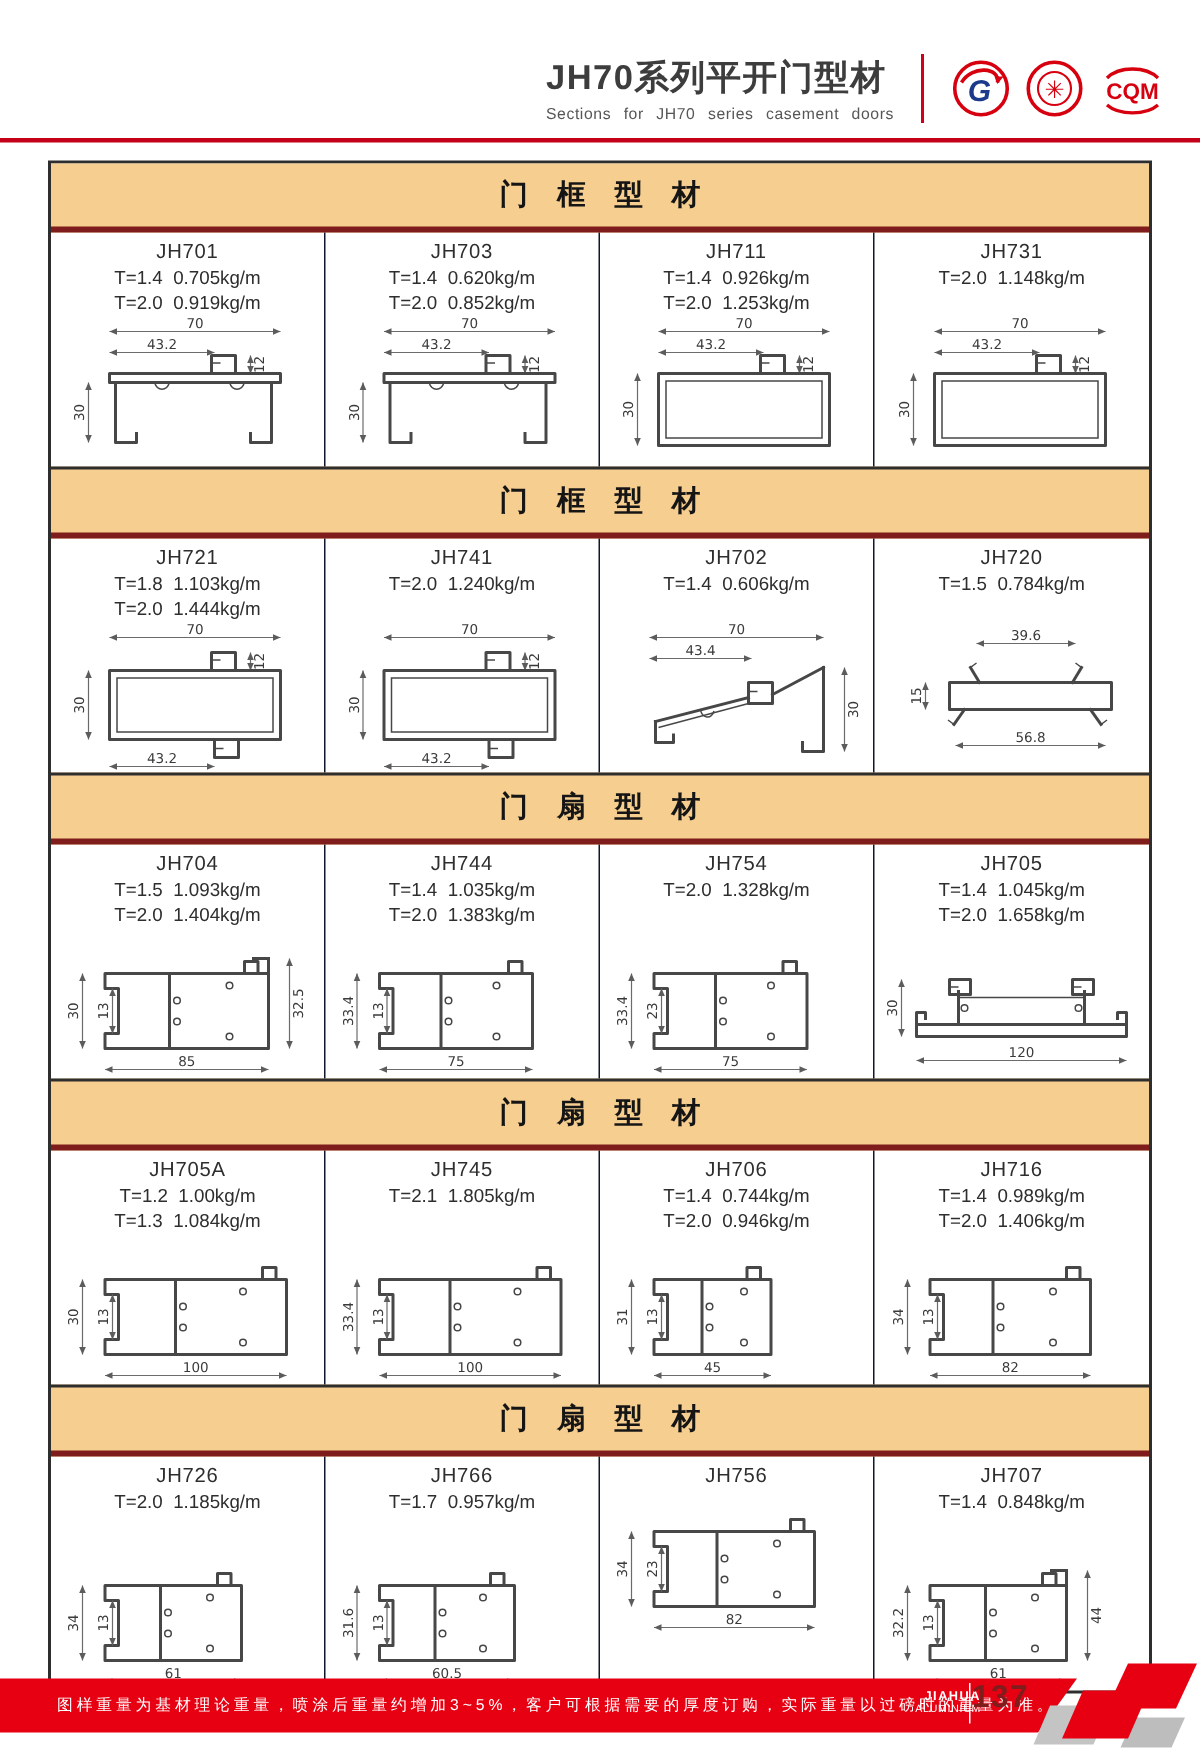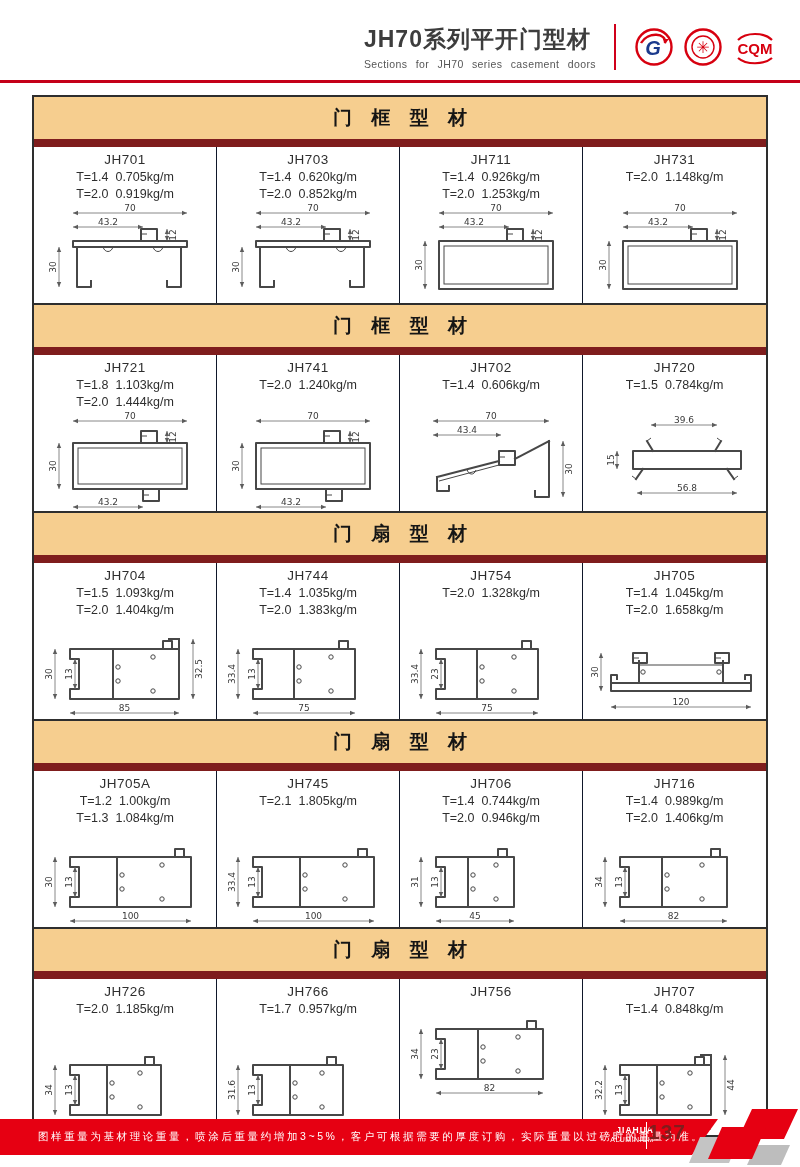--- a/index.html
+++ b/index.html
@@ -1,33 +1,33 @@
 <!DOCTYPE html>
 <html><head>
 <meta charset="utf-8">
 <style>
   *{box-sizing:border-box;margin:0;padding:0;}
   body{width:800px;height:1167px;background:#fff;position:relative;overflow:hidden;
        font-family:"Liberation Sans","DejaVu Sans",sans-serif;}
   .page{width:800px;height:1167px;position:relative;background:#fff;}
 
   
-  .top{display:flex;justify-content:flex-end;align-items:center;padding:24px 10px 10px 0;gap:10px;}
+  .top{display:flex;justify-content:flex-end;align-items:center;padding:36px 10px 10px 0;gap:10px;}
   .titles{text-align:left;}
   .cn{font-size:23px;font-weight:bold;color:#3d3d3d;letter-spacing:1px;}
   .en{font-size:10.5px;color:#565656;letter-spacing:.4px;word-spacing:5px;margin-top:3px;}
   .vline{width:2px;height:46px;background:#D0001A;margin:0 8px;}
   .logos{display:flex;gap:9px;align-items:center;margin-right:12px;}
   .logo{width:40px;height:40px;}
   .logo.wide{width:46px;}
   .redline{height:3px;background:#C40018;width:100%;}
 
   
   .catalog{margin:12px 32px 0 32px;border:2px solid #2e2e2e;background:#fff;}
-  .band{background:#F6CE8F;border-bottom:8px solid #7f1d1d;text-align:center;
+  .band{background:#F6CE8F;border-bottom:4px solid #7f1d1d;text-align:center;
         font-size:19px;font-weight:bold;color:#151515;letter-spacing:7px;padding:8px 0 8px 7px;}
   .band + .row + .band{border-top:2px solid #2e2e2e;}
   .row{display:grid;grid-template-columns:1fr 1fr 1fr 1fr;}
   .cell{border-right:1px solid #0f172a;min-height:156px;padding-top:5px;text-align:center;}
   .row .cell:nth-child(4n){border-right:none;}
   .model{font-size:13.5px;color:#2e2e2e;letter-spacing:.5px;}
   .specs{min-height:34px;margin-top:2px;text-align:center;}
   .spec{font-size:12.5px;color:#2e2e2e;white-space:pre;line-height:1.32;}
   svg.draw{width:176px;height:100px;display:block;margin:0 auto;}
 

